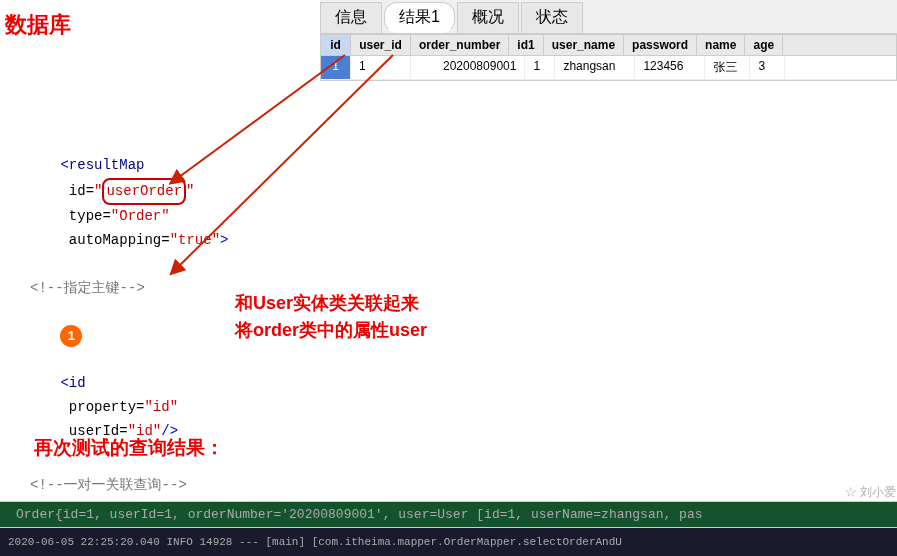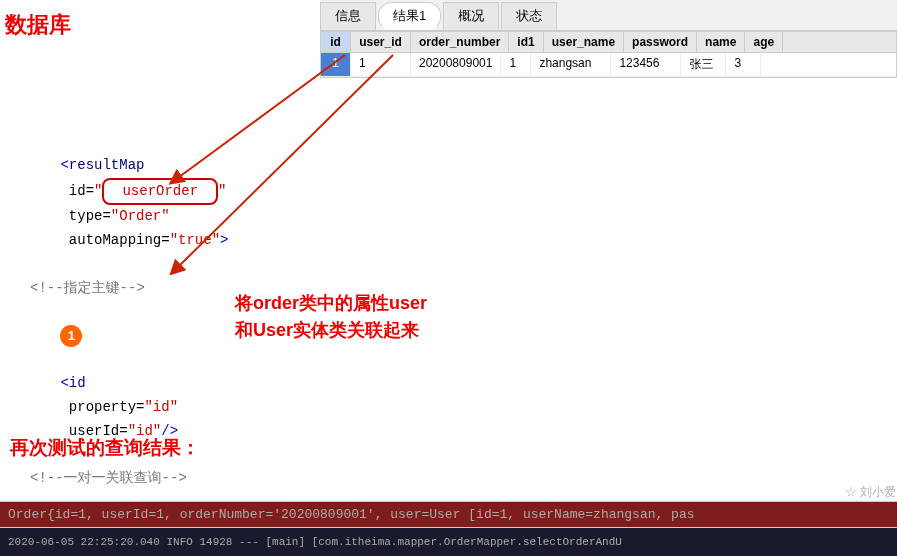--- a/index.html
+++ b/index.html
@@ -21,21 +21,21 @@
 
     .tabs-bar {
       display: flex;
       background: #f0f0f0;
       border-bottom: 1px solid #ccc;
       padding: 2px 0 0 0;
     }
 
     .tab {
       padding: 4px 14px;
-      font-size: 13px;
+      font-size: 16px;
       cursor: pointer;
       border: 1px solid #ccc;
       border-bottom: none;
       background: #e8e8e8;
       margin-right: 2px;
       font-family: Arial, sans-serif;
     }
 
     .tab.active {
       background: #fff;
@@ -81,21 +81,21 @@
 
     .table-cell {
       padding: 3px 8px;
       border-right: 1px solid #eee;
       font-size: 12px;
       min-width: 50px;
     }
 
     .td-id { min-width: 30px; background: #4a7fd4; color: #fff; text-align: center; }
     .td-user-id { min-width: 60px; }
-    .td-order-number { min-width: 90px; }
+    .td-order-number { min-width: 90px; margin-left: 24px; }
     .td-id1 { min-width: 30px; }
     .td-user-name { min-width: 80px; }
     .td-password { min-width: 70px; }
     .td-name { min-width: 45px; }
     .td-age { min-width: 35px; }
 
     
     .annotation-top-left {
       position: absolute;
       top: 11px;
@@ -128,21 +128,21 @@
 
     .color-blue { color: #0000cc; }
     .color-dark-blue { color: #000080; }
     .color-red { color: #cc0000; }
     .color-black { color: #000; }
 
     .highlight-box {
       display: inline-block;
       border: 2px solid #cc0000;
       border-radius: 8px;
-      padding: 0 18px;
+      padding: 0 2px;
     }
 
     
     .badge {
       display: inline-block;
       width: 22px;
       height: 22px;
       border-radius: 50%;
       background: #ff6600;
       color: #fff;
@@ -185,36 +185,37 @@
     .console-text {
       color: #aaa;
     }
 
     
     .result-area {
       position: absolute;
       bottom: 28px;
       left: 0;
       right: 0;
-      background: #7f1d1d;
+      background: #14532d;
       border: 1px solid #ccc;
       border-left: none;
       border-right: none;
-      padding: 5px 8px;
+      padding: 5px 16px;
       font-size: 13px;
       font-family: 'Courier New', monospace;
     }
 
     
     .annotation-bottom {
       position: absolute;
       color: #e00;
       font-size: 19px;
       font-family: 'SimHei', 'Microsoft YaHei', sans-serif;
       font-weight: bold;
+      margin-left: 24px;
     }
 
     
     .svg-overlay {
       position: absolute;
       top: 0;
       left: 0;
       width: 897px;
       height: 556px;
       pointer-events: none;
@@ -283,36 +284,36 @@
     <div class="code-line indent1" style="color:#777;">&lt;!--指定主键--&gt;</div>
 
     <div class="code-line">
       <span class="badge">1</span>
       <span class="indent1" style="display:inline;"></span>
       <span class="color-blue">&lt;</span><span class="color-dark-blue">id</span>
       <span class="color-black"> property=</span><span class="color-red">"id"</span>
       <span class="color-black"> userId=</span><span class="color-red">"id"</span><span class="color-blue">/&gt;</span>
     </div>
 
-    <div class="code-line indent1" style="color:#777;">&lt;!--一对一关联查询--&gt;</div>
+    <div class="code-line indent1" style="color:#777;margin-top:7px;">&lt;!--一对一关联查询--&gt;</div>
 
     <div class="code-line">
       <span class="badge">2</span>
       <span class="indent1" style="display:inline;"></span>
       
       
       
       
     </div>
 
   </div>
 
   <div class="annotation-middle" style="top:290px; left:235px;">
+    <div>和User实体类关联起来</div>
     <div>将order类中的属性user</div>
-    <div>和User实体类关联起来</div>
   </div>
 
   <div class="annotation-bottom" style="bottom:95px; left:10px;">再次测试的查询结果：</div>
 
   <div class="result-area">
     <span class="console-text">Order{id=1, userId=1, orderNumber='20200809001', user=User [id=1, userName=zhangsan, pas</span>
   </div>
 
   <div class="console-area">
     <span class="console-text">2020-06-05 22:25:20.040 INFO 14928 --- [main] [com.itheima.mapper.OrderMapper.selectOrderAndU</span>

